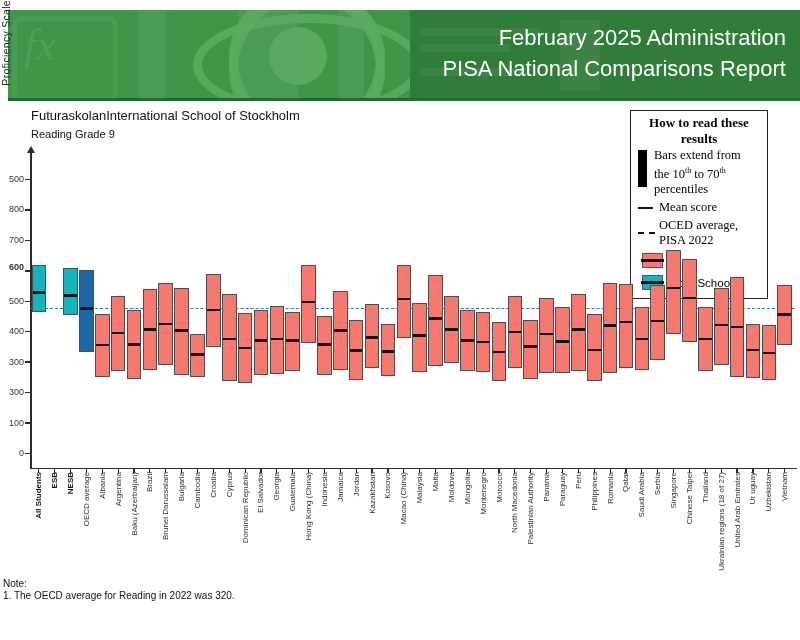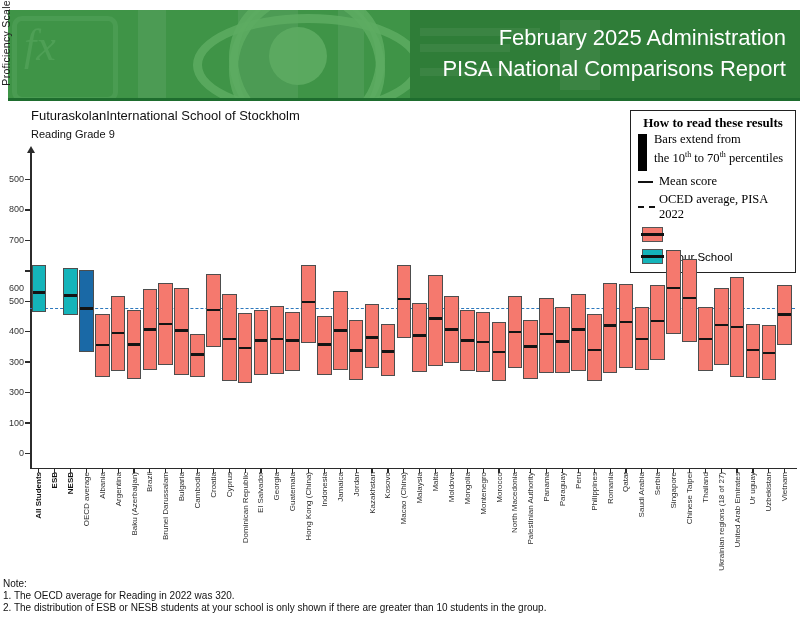--- a/index.html
+++ b/index.html
@@ -24,21 +24,21 @@
   #logo .big{font-size:41px;font-weight:300;letter-spacing:1px;line-height:42px;}
   #logo .sub{font-size:11px;font-weight:300;letter-spacing:.4px;margin-top:1px;}
   #hpanel{position:absolute;left:402px;top:0;width:390px;height:100%;background:#2f7d38;}
   .pdeco{position:absolute;background:#ffffff;opacity:.06;}
   #htitle{position:absolute;right:14px;top:12px;text-align:right;color:#ffffff;
           font-size:22px;line-height:31px;font-weight:400;}
   
   #school{position:absolute;left:31px;top:108px;font-size:13px;color:#111;}
   #grade{position:absolute;left:31px;top:128px;font-size:11px;color:#111;}
   
-  #legend{position:absolute;left:630px;top:110px;width:166px;border:1px solid #222;
+  #legend{position:absolute;left:630px;top:110px;width:138px;border:1px solid #222;
           background:#fff;padding:4px 5px 6px 5px;box-sizing:border-box;
           font-family:"Liberation Serif",serif;color:#000;}
   #legend .ltitle{font-weight:700;font-size:13px;text-align:center;margin-bottom:1px;}
   .lrow{display:flex;align-items:center;margin-top:3px;}
   .lrow.top{align-items:flex-start;margin-top:0;}
   #lbar{width:9px;height:37px;background:#000;margin:2px 7px 0 2px;flex:none;}
   .ltext{font-size:12.5px;line-height:15px;}
   .ltext sup{font-size:8px;}
   #lmean{width:15px;height:0;border-top:2.5px solid #111;margin:0 6px 0 2px;flex:none;}
   #ldash{width:17px;height:0;border-top:2px dashed #111;margin:0 4px 0 2px;flex:none;}
@@ -138,21 +138,21 @@
       <div class="yticklabel" style="left: 0px; top: 417.712px; position: absolute;">100</div>
       <div class="ytick" style="left: 25px; top: 391.974px; position: absolute;"></div>
       <div class="yticklabel" style="left: 0px; top: 387.224px; position: absolute;">300</div>
       <div class="ytick" style="left: 25px; top: 361.486px; position: absolute;"></div>
       <div class="yticklabel" style="left: 0px; top: 356.736px; position: absolute;">300</div>
       <div class="ytick" style="left: 25px; top: 330.998px; position: absolute;"></div>
       <div class="yticklabel" style="left: 0px; top: 326.248px; position: absolute;">400</div>
       <div class="ytick" style="left: 25px; top: 300.51px; position: absolute;"></div>
       <div class="yticklabel" style="left: 0px; top: 295.76px; position: absolute;">500</div>
       <div class="ytick" style="left: 25px; top: 270.022px; position: absolute;"></div>
-      <div class="yticklabel" style="left: 0px; top: 283px; position: absolute;">600</div>
+      <div class="yticklabel" style="left: 0px; top: 262px; position: absolute; font-weight: bold;">600</div>
       <div class="ytick" style="left: 25px; top: 239.534px; position: absolute;"></div>
       <div class="yticklabel" style="left: 0px; top: 234.784px; position: absolute;">700</div>
       <div class="ytick" style="left: 25px; top: 209.046px; position: absolute;"></div>
       <div class="yticklabel" style="left: 0px; top: 204.296px; position: absolute;">800</div>
       <div class="ytick" style="left: 25px; top: 178.558px; position: absolute;"></div>
       <div class="yticklabel" style="left: 0px; top: 173.808px; position: absolute;">500</div>
       <div style="position: absolute; left: 30px; top: 307.727px; width: 765px; height: 0px; border-top: 1.7px dashed rgb(44, 120, 189);"></div>
       <div class="bar" style="left: 31.5px; top: 265.284px; width: 14.6px; height: 46.6466px; background: rgb(20, 180, 186);">
         <div class="mline" style="top: 24.9392px;"></div>
       </div>
@@ -389,15 +389,14 @@
         <div class="mline" style="top: 27.3782px;"></div>
       </div>
       <div class="xtick" style="left: 784.09px; top: 469.2px; position: absolute;"></div>
       <div class="xlabel" style="left: 778.19px; top: 471.7px; position: absolute;">Vietnam</div>
     </div>
   <div id="ylabel">Proficiency Scale</div>
 
   <div id="notes">
     <div>Note:</div>
     <div>1. The OECD average for Reading in 2022 was 320.</div>
-    <div>2. The distribution of ESB or NESB students at your school is only shown if there are greater than 10 students in the group.</div>
   </div>
 </div>
 
 </body></html>

